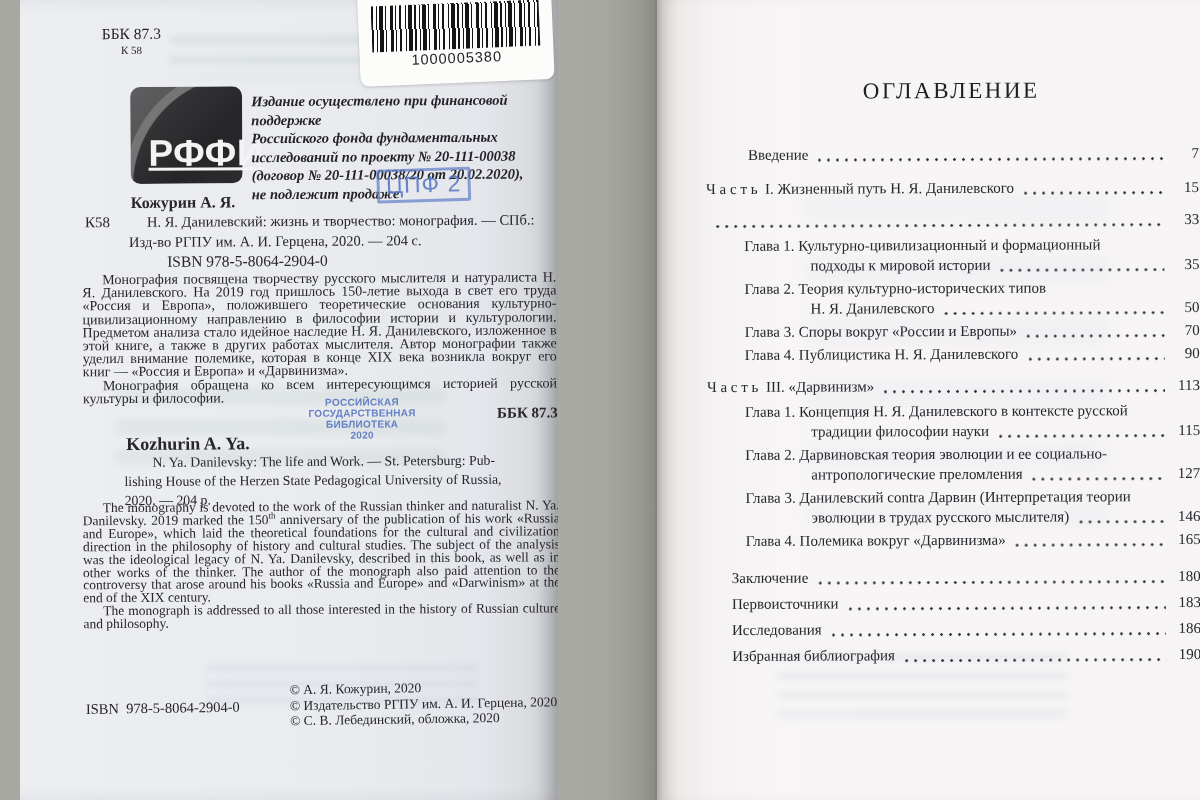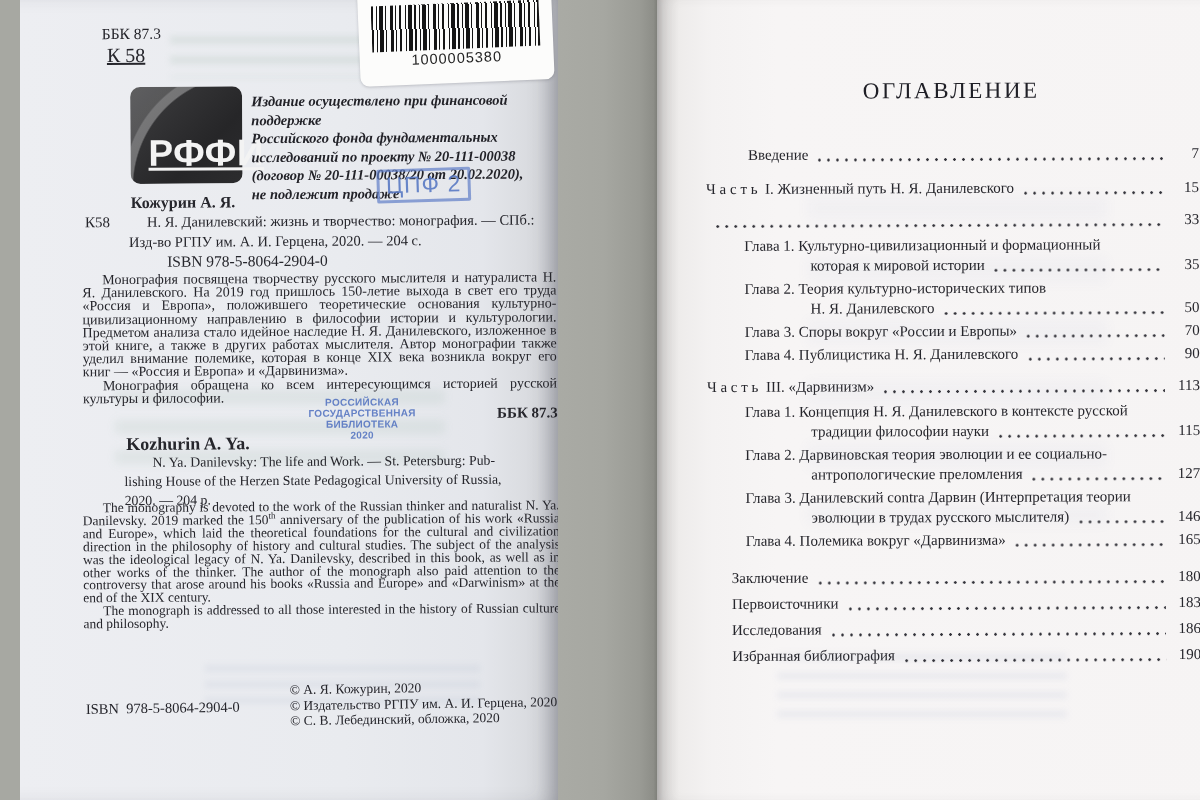--- a/index.html
+++ b/index.html
@@ -30,21 +30,21 @@
   .g3{left:185px;top:665px;width:275px;height:48px;
       background:repeating-linear-gradient(180deg,rgba(140,155,185,.22) 0 7px,rgba(140,155,185,0) 7px 16px);}
   .g4{left:150px;top:195px;width:300px;height:330px;filter:blur(6px);opacity:.45;
       background:repeating-linear-gradient(180deg,rgba(150,160,200,.12) 0 26px,rgba(150,160,200,0) 26px 62px);}
   .g5{left:120px;top:653px;width:290px;height:72px;
       background:repeating-linear-gradient(180deg,rgba(140,155,195,.20) 0 8px,rgba(140,155,195,0) 8px 19px);}
 
   
   .left-content{position:absolute;inset:0;transform:rotate(-.35deg);}
   .bbk-top{position:absolute;left:84px;top:24px;font-size:15.5px;}
-  .k58-top{position:absolute;left:89px;top:43px;font-size:20px;text-decoration:underline;}
+  .k58-top{position:absolute;left:103px;top:43px;font-size:11px;}
 
   .barcode-sticker{position:absolute;left:341px;top:-12px;width:194px;height:96px;
     background:#fcfcfb;border-radius:9px;transform:rotate(-2deg);
     box-shadow:0 1px 3px rgba(60,60,70,.25);}
   .bars{margin:16px 13px 0;height:46px;
     background:repeating-linear-gradient(90deg,
       #151515 0 2px,transparent 2px 5px,
       #151515 5px 6px,transparent 6px 8px,
       #151515 8px 12px,transparent 12px 14px,
       #151515 14px 15px,transparent 15px 19px,
@@ -213,21 +213,21 @@
             <div class="toc-line">
               <span class="leader"></span>
               <span class="toc-page">33</span>
             </div>
           </div>
           <div class="toc-entry chapter">
             <div class="toc-line">
               <span class="toc-label">Глава 1. Культурно-цивилизационный и формационный</span>
             </div>
             <div class="toc-line cont">
-              <span class="toc-label">которая к мировой истории</span>
+              <span class="toc-label">подходы к мировой истории</span>
               <span class="leader"></span>
               <span class="toc-page">35</span>
             </div>
           </div>
           <div class="toc-entry chapter">
             <div class="toc-line">
               <span class="toc-label">Глава 2. Теория культурно-исторических типов</span>
             </div>
             <div class="toc-line cont">
               <span class="toc-label">Н. Я. Данилевского</span>

